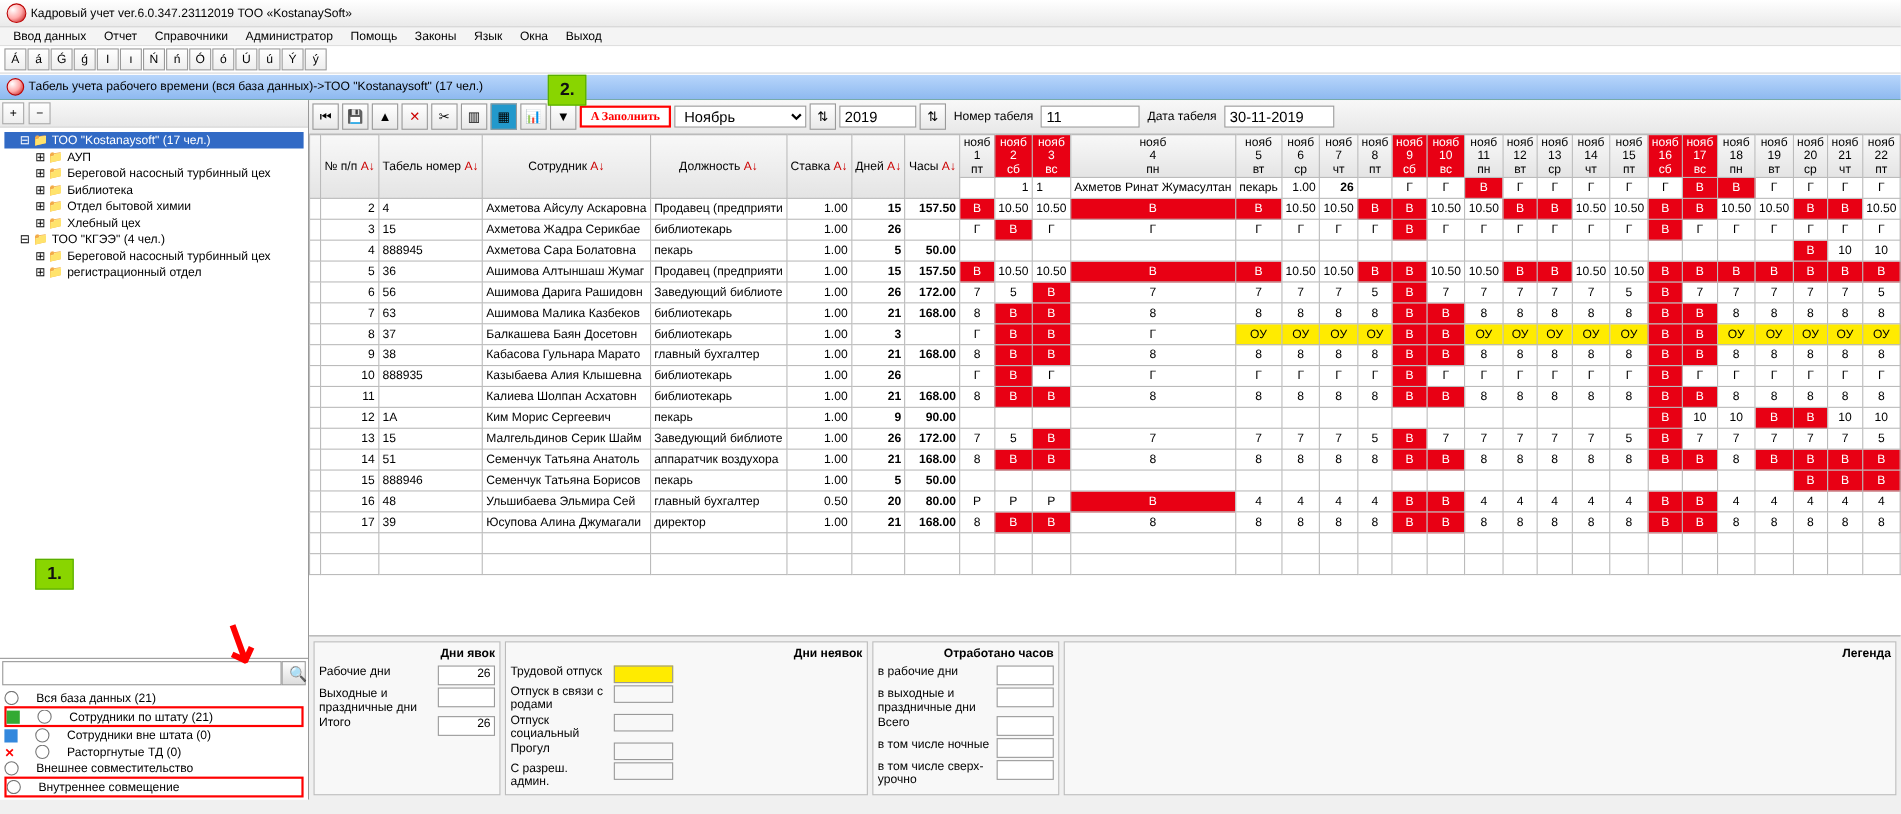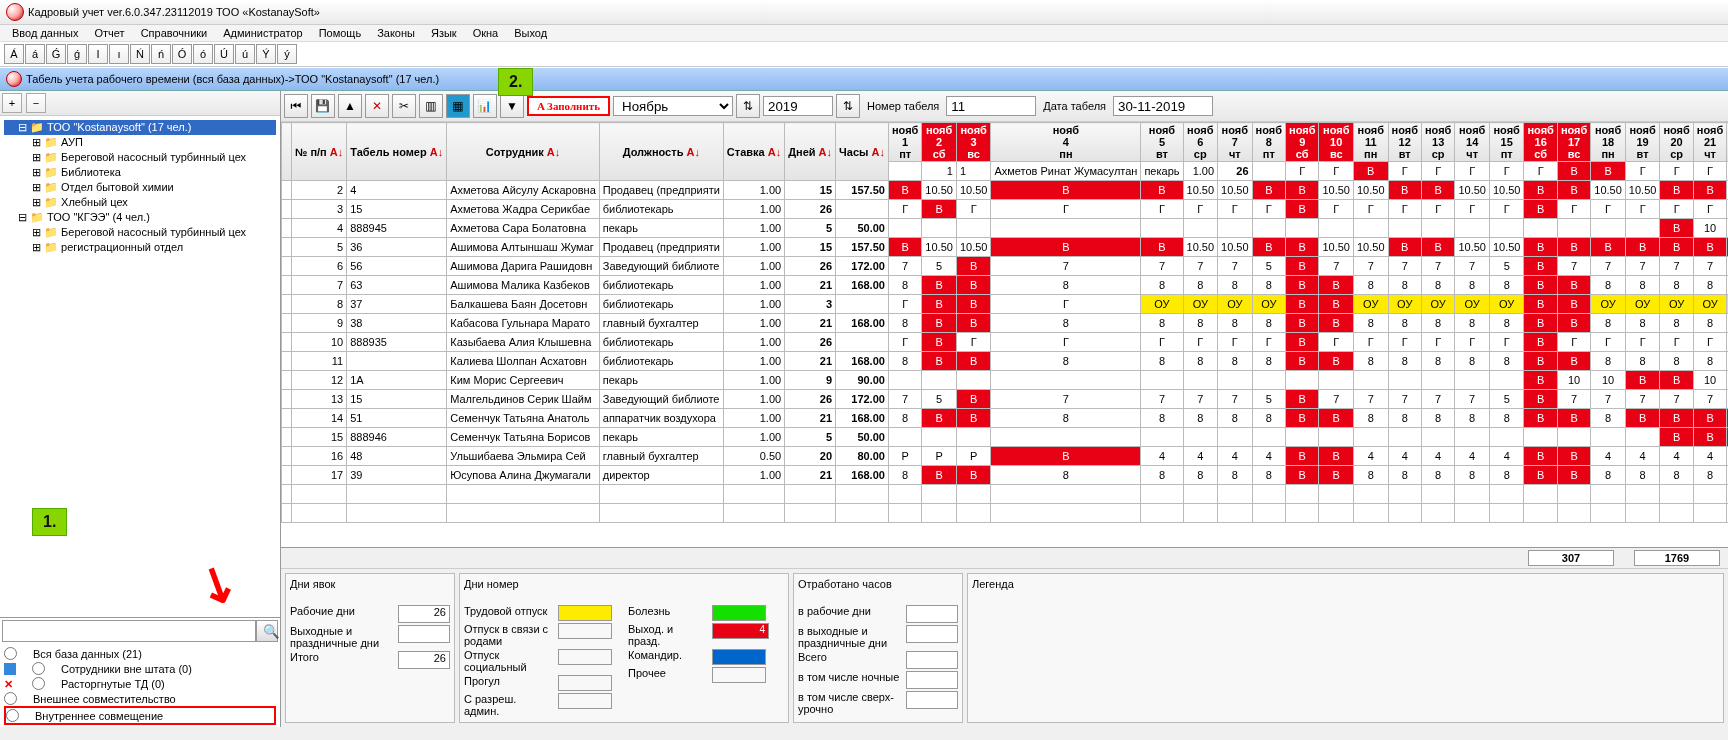--- a/index.html
+++ b/index.html
@@ -37,34 +37,34 @@
 .right-pane{flex:1;display:flex;flex-direction:column;overflow:hidden}
 .toolbar{background:linear-gradient(#f8f8f8,#e8e8e8);padding:3px;display:flex;align-items:center;gap:3px;border-bottom:1px solid #ccc}
 .tbtn{width:22px;height:22px;border:1px solid #999;background:linear-gradient(#fff,#e8e8e8);display:inline-flex;align-items:center;justify-content:center;font-size:12px}
 .fill-btn{border:2px solid red;padding:2px 8px;color:red;font-weight:bold;background:#fff;font-family:serif}
 .sel{border:1px solid #999;height:20px;background:#fff;padding:0 4px}
 .fld-label{padding:0 4px}
 .fld-input{border:1px solid #999;height:18px;padding:0 4px;background:#fff}
 .grid-wrap{flex:1;overflow:auto;background:#fff;border-bottom:1px solid #999}
 table.grid{border-collapse:collapse;font-size:11px}
 table.grid th,table.grid td{border:1px solid #bbb;padding:1px 3px;white-space:nowrap;height:16px}
-table.grid th{background:linear-gradient(#f8f8f8,#e4e4e4);font-weight:bold}
+table.grid th{background:linear-gradient(#f8f8f8,#e4e4e4);font-weight:normal}
 table.grid th.nov{background:#e80014;color:#fff}
 td.num{text-align:right}
 td.c-r{background:#e80014;color:#fff;text-align:center}
 td.c-y{background:#ffeb00;text-align:center}
 td.c{text-align:center}
 .totals{display:flex;gap:20px;padding:2px 8px;justify-content:flex-end}
 .totals div{border:1px solid #999;padding:1px 12px;background:#fff;font-weight:bold;text-align:center;min-width:60px}
 .tabs-row{display:flex;background:#f0f0f0;border-top:1px solid #999}
 .tabs-row .tab{padding:3px 10px;border:1px solid #999;border-bottom:none;background:#fff;margin-right:-1px}
 .tabs-row .tab.inactive{background:#e8e8e8}
 .bottom-panels{display:flex;background:#f0f0f0;padding:4px;gap:4px;border-top:1px solid #ccc}
 .panel{border:1px solid #bbb;background:#f8f8f8;padding:4px;flex:0 0 auto}
-.panel-title{text-align:left;font-weight:normal;font-size:11px;margin-bottom:14px}
+.panel-title{text-align:right;font-weight:bold;font-size:11px;margin-bottom:4px}
 .panel-row{display:flex;align-items:flex-start;gap:4px;padding:1px 0;font-size:11px}
 .panel-row .lbl{width:120px}
 .panel-row .val{border:1px solid #999;background:#fff;width:50px;text-align:right;padding:0 3px;height:16px}
 .swatch{width:52px;height:14px;border:1px solid #999}
 .sw-yel{background:#ffeb00}.sw-grn{background:#14e000}.sw-red{background:#e80014;color:#fff;text-align:right;padding-right:3px;font-size:10px}.sw-blu{background:#0066cc}
 .panel.wide{flex:1}
 </style>
 </head>
 <body>
 
@@ -101,20 +101,25 @@
     <div class="left-bottom">
       <div class="search-row">
         <input style="">
         <button>🔍</button>
       </div>
       <div class="radios" id="radios">
           <div class="radio-row ">
 
      <input type="radio" style="">
      <span>Вся база данных (21)</span>
+   </div>
+          <div class="radio-row red-box">
+     <span class="ricon green"></span>
+     <input type="radio" style="">
+     <span>Сотрудники по штату (21)</span>
    </div>
           <div class="radio-row ">
      <span class="ricon blue"></span>
      <input type="radio" style="">
      <span>Сотрудники вне штата (0)</span>
    </div>
           <div class="radio-row ">
      <span class="ricon red">✕</span>
      <input type="radio" style="">
      <span>Расторгнутые ТД (0)</span>
@@ -807,24 +812,20 @@
               <td>&nbsp;</td>
               <td>&nbsp;</td>
               <td>&nbsp;</td>
               <td>&nbsp;</td>
               <td>&nbsp;</td>
             </tr>
           </tbody>
         </table>
     </div>
 
-    <div class="totals">
-      <div>307</div>
-      <div>1769</div>
-    </div>
 
 
     <div class="bottom-panels">
       <div class="panel" style="width:160px">
         <div class="panel-title">Дни явок</div>
         <div id="att-rows">
             <div class="panel-row">
               <span class="lbl">Рабочие дни</span>
               <span class="val">26</span>
             </div>
@@ -832,59 +833,41 @@
               <span class="lbl">Выходные и праздничные дни</span>
               <span class="val"></span>
             </div>
             <div class="panel-row">
               <span class="lbl">Итого</span>
               <span class="val">26</span>
             </div>
           </div>
       </div>
       <div class="panel" style="width:320px">
-        <div class="panel-title">Дни номер</div>
+        <div class="panel-title">Дни неявок</div>
         <div style="display:flex;gap:8px">
           <div id="abs-col1" style="flex:1">
               <div class="panel-row">
                 <span class="lbl" style="width:90px">Трудовой отпуск</span>
                 <span class="swatch sw-yel"></span>
               </div>
               <div class="panel-row">
                 <span class="lbl" style="width:90px">Отпуск в связи с родами</span>
                 <span class="swatch "></span>
               </div>
               <div class="panel-row">
                 <span class="lbl" style="width:90px">Отпуск социальный</span>
                 <span class="swatch "></span>
               </div>
               <div class="panel-row">
                 <span class="lbl" style="width:90px">Прогул</span>
                 <span class="swatch "></span>
               </div>
               <div class="panel-row">
                 <span class="lbl" style="width:90px">С разреш. админ.</span>
-                <span class="swatch "></span>
-              </div>
-            </div>
-          <div id="abs-col2" style="flex:1">
-              <div class="panel-row">
-                <span class="lbl" style="width:80px">Болезнь</span>
-                <span class="swatch sw-grn"></span>
-              </div>
-              <div class="panel-row">
-                <span class="lbl" style="width:80px">Выход. и празд.</span>
-                <span class="swatch sw-red">4</span>
-              </div>
-              <div class="panel-row">
-                <span class="lbl" style="width:80px">Командир.</span>
-                <span class="swatch sw-blu"></span>
-              </div>
-              <div class="panel-row">
-                <span class="lbl" style="width:80px">Прочее</span>
                 <span class="swatch "></span>
               </div>
             </div>
         </div>
       </div>
       <div class="panel" style="width:160px">
         <div class="panel-title">Отработано часов</div>
         <div id="hrs-rows">
             <div class="panel-row">
               <span class="lbl">в рабочие дни</span>

